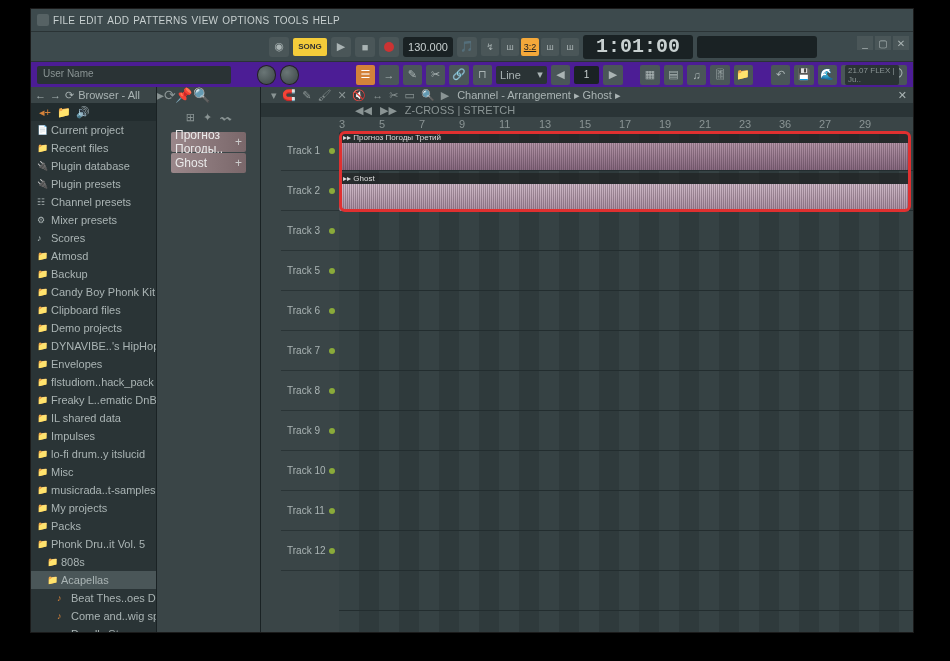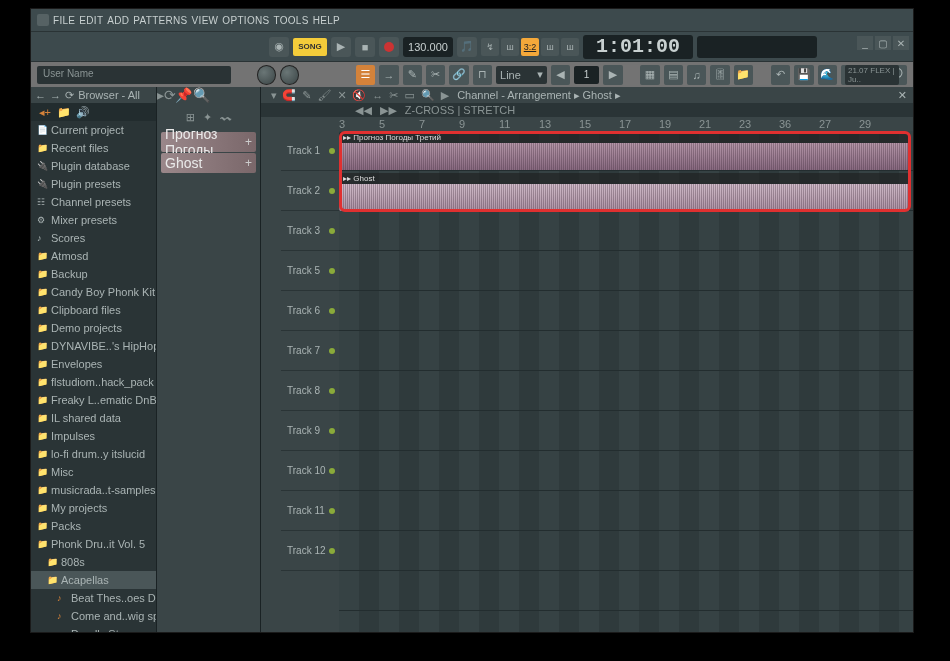--- a/index.html
+++ b/index.html
@@ -20,21 +20,21 @@
 .tempo-box { width: 50px; height: 20px; background: #1a2224; color: #c8d0d0; border-radius: 3px; display: flex; align-items: center; justify-content: center; font-size: 11px; }
 .time-display { width: 110px; height: 24px; background: #1a2224; color: #c8d0d0; font-family: 'Courier New', monospace; font-size: 20px; font-weight: bold; display: flex; align-items: center; justify-content: center; border-radius: 3px; }
 .dark-field { width: 120px; height: 22px; background: #1a2224; border-radius: 3px; }
 .mode-btns { display: flex; gap: 2px; }
 .mode-btn { width: 18px; height: 18px; background: #4a5658; border-radius: 2px; display: flex; align-items: center; justify-content: center; font-size: 9px; color: #aab4b4; }
 .mode-btn.active { background: #f4a83a; color: #222; text-decoration: underline; }
 .win-btns { position: absolute; right: 4px; top: 4px; display: flex; gap: 2px; }
 .win-btn { width: 16px; height: 14px; background: #4a5658; color: #aab4b4; display: flex; align-items: center; justify-content: center; font-size: 10px; }
 
 
-.toolbar2 { height: 26px; background: #737373; display: flex; align-items: center; padding: 0 6px; gap: 4px; border-top: 1px solid #2a3335; }
+.toolbar2 { height: 26px; background: #4c1d95; display: flex; align-items: center; padding: 0 6px; gap: 4px; border-top: 1px solid #2a3335; }
 .username-box { width: 200px; height: 18px; background: #2a3335; color: #8a9494; padding: 2px 6px; font-size: 10px; border-radius: 2px; }
 .knob { width: 20px; height: 20px; border-radius: 50%; background: radial-gradient(circle at 35% 35%, #6a7676, #3a4445); border: 1px solid #222; }
 .tool-icon { width: 20px; height: 20px; background: #4a5658; border-radius: 2px; display: flex; align-items: center; justify-content: center; color: #aab4b4; font-size: 11px; }
 .tool-icon.orange { background: #d4823a; color: #fff; }
 .line-sel { width: 52px; height: 18px; background: #2a3335; color: #aab4b4; border-radius: 2px; display: flex; align-items: center; padding: 0 4px; font-size: 9px; gap: 2px; }
 .small-num { width: 26px; height: 18px; background: #1a2224; color: #c8d0d0; border-radius: 2px; display: flex; align-items: center; justify-content: center; font-size: 10px; }
 .version-box { position: absolute; right: 14px; width: 54px; height: 20px; background: #2a3335; color: #8a9494; font-size: 8px; padding: 1px 3px; border-radius: 2px; }
 
 
 .content { position: absolute; top: 78px; left: 0; right: 0; bottom: 0; display: flex; }
@@ -52,21 +52,21 @@
 .bi-icon.blue { color: #5a8ab4; }
 .bi-icon.orange { color: #d4823a; }
 .indent1 { padding-left: 16px; }
 .indent2 { padding-left: 26px; }
 
 
 .patterns { width: 104px; background: #3a4547; border-right: 1px solid #1a2224; }
 .pat-head { height: 16px; display: flex; align-items: center; justify-content: space-around; color: #8a9494; }
 .pat-head span { font-size: 14px; }
 .pat-tools { height: 28px; display: flex; align-items: center; justify-content: center; gap: 8px; color: #8a9494; font-size: 13px; }
-.pat-item { height: 20px; margin: 1px 4px; background: linear-gradient(to right, #9a878a, #7a676a); border-radius: 2px; color: #eaeaea; font-size: 14px; display: flex; align-items: center; padding: 0 4px; position: relative; }
+.pat-item { height: 20px; margin: 1px 14px; background: linear-gradient(to right, #9a878a, #7a676a); border-radius: 2px; color: #eaeaea; font-size: 12px; display: flex; align-items: center; padding: 0 4px; position: relative; }
 .pat-item::after { content: '+'; position: absolute; right: 4px; color: #ccc; font-size: 12px; }
 
 
 .playlist { flex: 1; background: #2f3a3c; position: relative; display: flex; flex-direction: column; }
 .pl-titlebar { height: 16px; background: #3a4547; display: flex; align-items: center; padding: 0 6px; color: #aab4b4; font-size: 9px; gap: 4px; }
 .pl-titlebar .close-x { margin-left: auto; cursor: pointer; }
 .pl-tools { height: 14px; background: #2a3436; color: #8a9494; font-size: 8px; display: flex; align-items: center; gap: 8px; padding: 0 12px; }
 .pl-ruler { height: 14px; background: #3a4547; position: relative; color: #8a9494; font-size: 8px; }
 .pl-ruler span { position: absolute; top: 1px; }
 

